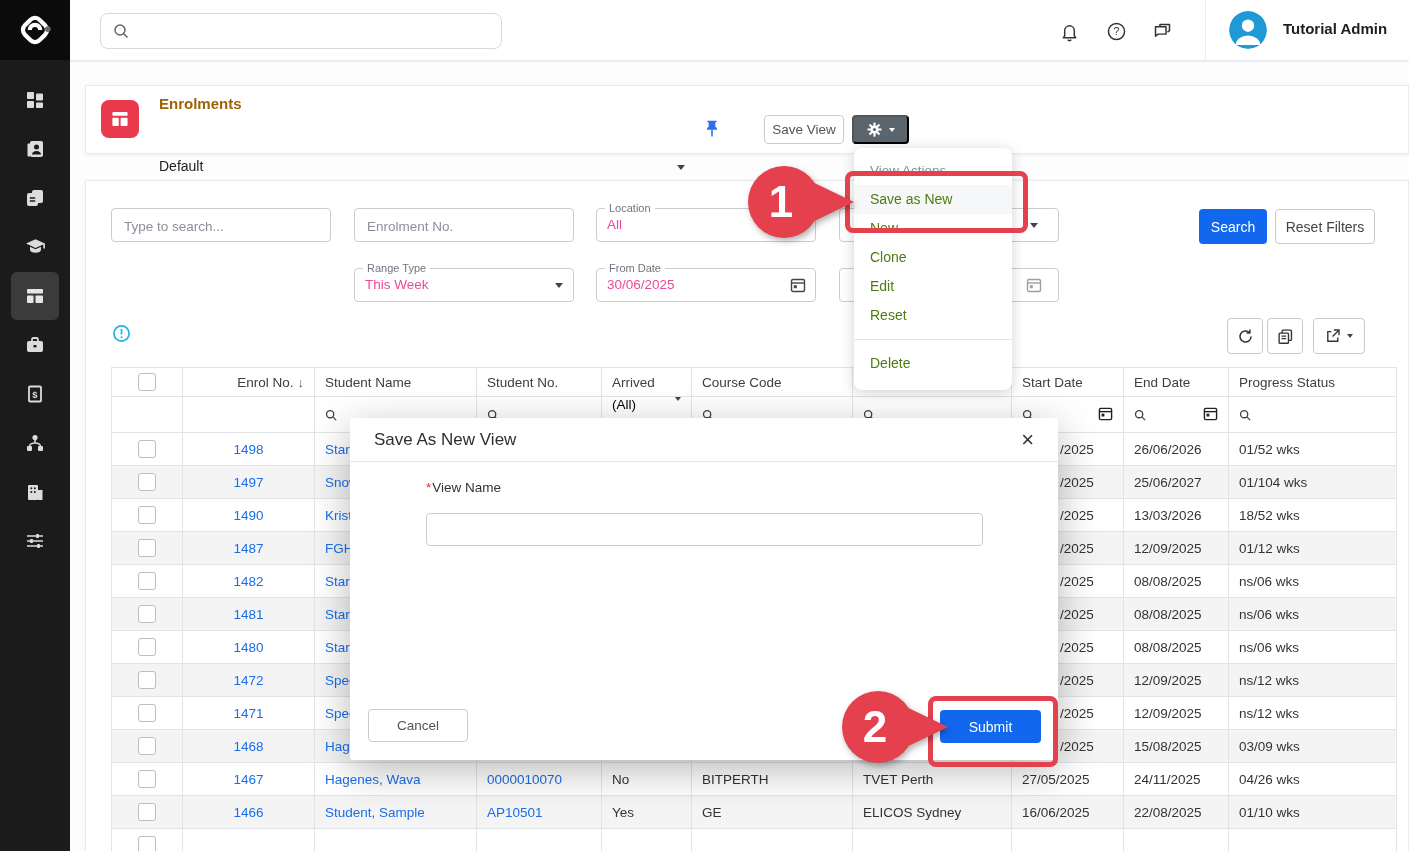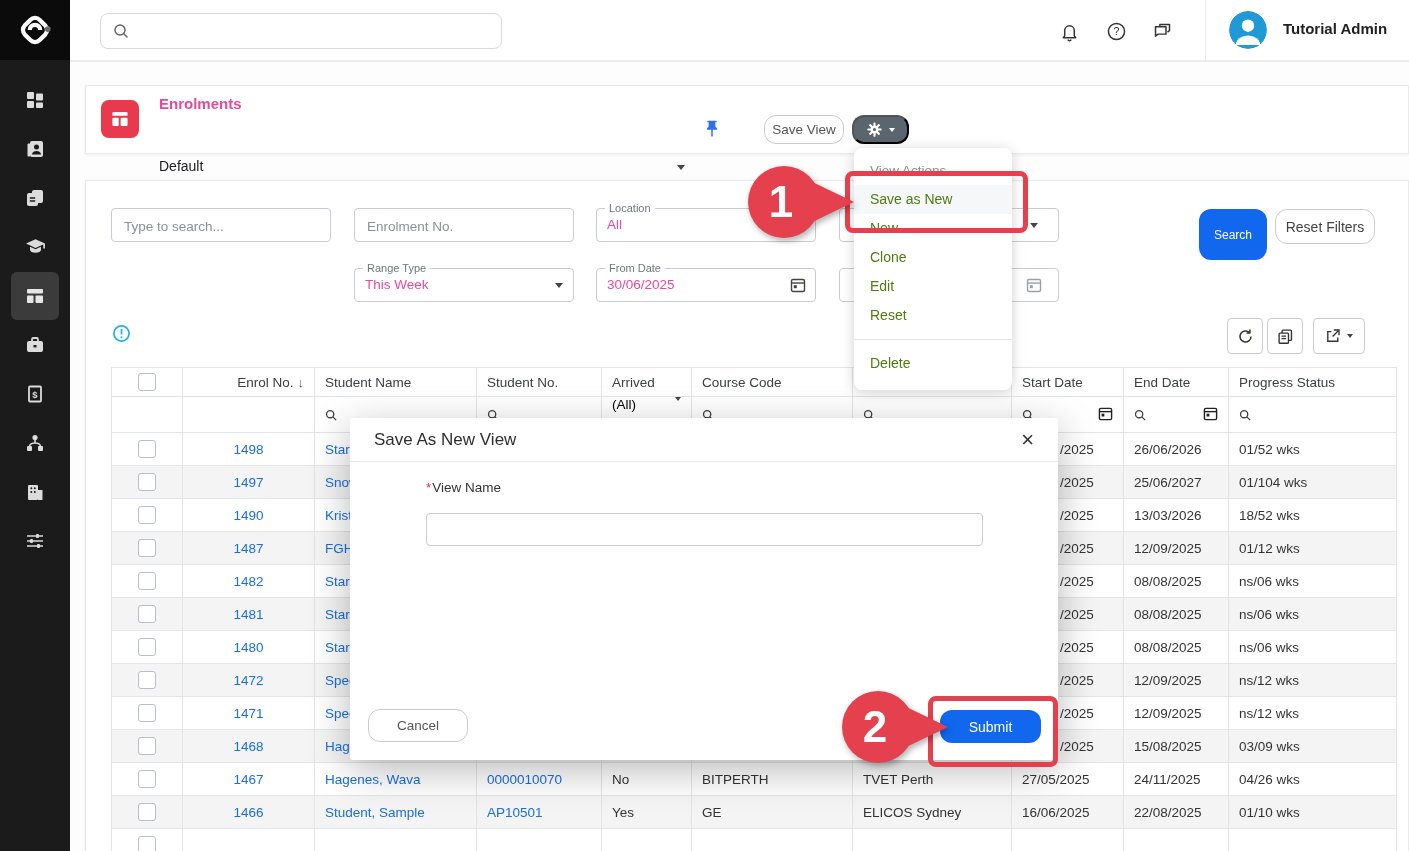--- a/index.html
+++ b/index.html
@@ -22,43 +22,43 @@
   .searchbox input{border:none;outline:none;flex:1;font-size:13.5px;font-family:inherit;color:#333;background:transparent;}
   .searchbox input::placeholder{color:#9aa0a6;}
   .tb-ico{position:absolute;top:19px;width:24px;height:24px;display:flex;align-items:center;justify-content:center;cursor:pointer;}
   .tb-divider{position:absolute;left:1135px;top:0;width:1px;height:60px;background:#ececec;}
   .avatar{position:absolute;left:1159px;top:11px;width:38px;height:38px;border-radius:50%;overflow:hidden;cursor:pointer;}
   .user-name{position:absolute;left:1213px;top:20px;font-size:15px;font-weight:700;color:#1f1f1f;}
   
   .card{position:absolute;background:#fff;border:1px solid #e8eaee;box-shadow:0 1px 3px rgba(60,64,67,.08);}
   .head-card{left:85px;top:85px;width:1322px;height:67px;}
   .ent-icon{position:absolute;left:15px;top:14px;width:38px;height:38px;border-radius:8px;background:#e8394d;display:flex;align-items:center;justify-content:center;}
-  .ent-title{position:absolute;left:73px;top:9px;font-size:15px;font-weight:700;color:#ec4899;}
+  .ent-title{position:absolute;left:73px;top:9px;font-size:15px;font-weight:700;color:#a16207;}
   .view-select{position:absolute;left:70px;top:33px;width:535px;height:26px;border-bottom:1px solid #bdbdbd;cursor:pointer;margin-top:36px;}
   .view-select .val{position:absolute;left:3px;top:3px;font-size:14px;color:#202124;}
   .view-select .caret{position:absolute;right:6px;top:10px;}
   .pin{position:absolute;left:616px;top:32px;cursor:pointer;}
-  .btn{display:flex;align-items:center;justify-content:center;border-radius:12px;font-size:13.5px;cursor:pointer;box-sizing:border-box;font-family:inherit;}
+  .btn{display:flex;align-items:center;justify-content:center;border-radius:4px;font-size:13.5px;cursor:pointer;box-sizing:border-box;font-family:inherit;}
   .btn-outline{background:#fff;border:1px solid #c8ccd0;color:#555;}
   .save-view{position:absolute;left:678px;top:29px;width:80px;height:29px;}
   .gear-btn{position:absolute;left:766px;top:29px;width:57px;height:29px;background:#5b656e;gap:7px;}
   .caret{width:0;height:0;border-left:4px solid transparent;border-right:4px solid transparent;border-top:5px solid #444;display:inline-block;}
   .caret.white{border-top-color:#fff;}
   .caret.sm{border-left-width:3.5px;border-right-width:3.5px;border-top-width:4.5px;}
   
   .filter-card{left:85px;top:180px;width:1322px;height:671px;overflow:hidden;border-bottom:none;}
   .field{position:absolute;width:220px;height:34px;border:1px solid #c9cdd2;border-radius:4px;background:#fff;box-sizing:border-box;}
   .f-label{position:absolute;top:-7px;left:8px;background:#fff;padding:0 4px;font-size:11px;color:#70767e;line-height:12px;}
   .f-value{position:absolute;left:10px;top:8px;font-size:13.5px;color:#ec4899;}
   .field .caret{position:absolute;right:10px;top:14px;}
   .field .cal{position:absolute;right:9px;top:8px;}
   .f-input{border:none;outline:none;background:transparent;width:190px;height:30px;margin:1px 0 0 10px;font-size:13.5px;font-family:inherit;color:#333;}
   .f-input::placeholder{color:#8a9099;}
   .btn-primary{background:#1267ef;color:#fff;border:none;}
-  .search-btn{position:absolute;left:1113px;top:28px;width:68px;height:51px;font-size:12px;}
+  .search-btn{position:absolute;left:1113px;top:28px;width:68px;height:35px;font-size:14px;}
   .reset-btn{position:absolute;left:1189px;top:28px;width:100px;height:35px;font-size:14px;color:#444;}
   .info-ico{position:absolute;left:26px;top:143px;cursor:pointer;}
   .tool-btn{position:absolute;top:137px;height:36px;background:#fff;border:1px solid #c8ccd0;border-radius:4px;display:flex;align-items:center;justify-content:center;gap:6px;cursor:pointer;box-sizing:border-box;}
   
   .tbl-wrap{position:absolute;left:25px;top:186px;width:1285px;}
   table{border-collapse:collapse;table-layout:fixed;width:1285px;font-size:13.5px;}
   th,td{border:1px solid #e2e5e8;padding:0 10px;overflow:hidden;white-space:nowrap;box-sizing:border-box;}
   thead th{height:29px;font-weight:400;color:#3c4043;text-align:left;background:#fff;}
   .filter-row td{height:36px;background:#fff;}
   tbody td{height:33px;color:#333;}

